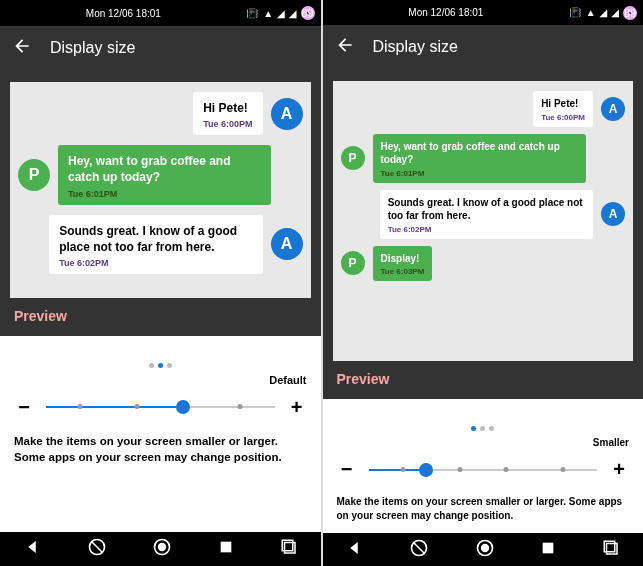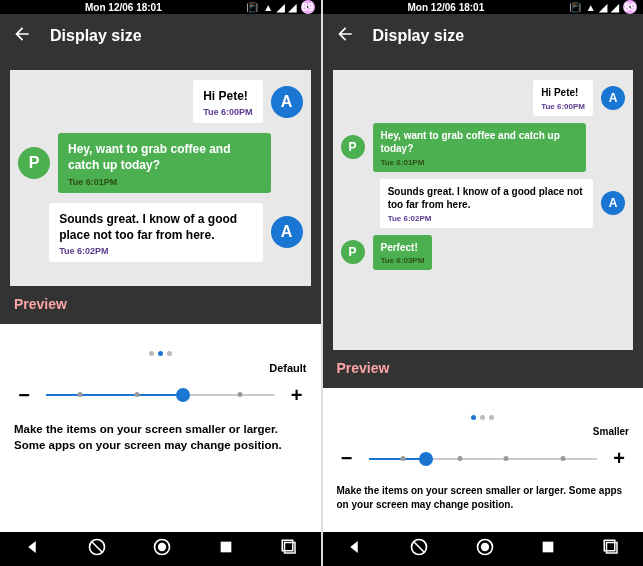--- a/index.html
+++ b/index.html
@@ -1,26 +1,26 @@
 <!DOCTYPE html>
 <html><head>
 <meta charset="utf-8">
 <style>
 *{margin:0;padding:0;box-sizing:border-box}
 body{font-family:Arial,Helvetica,sans-serif;background:#fff;width:643px;height:566px;overflow:hidden}
 .wrap{display:flex;width:643px;height:566px}
 .phone{flex:1;display:flex;flex-direction:column;background:#fff}
 .phone.left{width:322px;border-right:2px solid #ddd}
 .phone.right{width:321px}
-.statusbar{height:14px;background:#000;color:#fff;display:flex;align-items:center;justify-content:flex-end;padding:0 6px;font-size:10px;font-weight:bold;gap:6px}
+.statusbar{height:26px;background:#000;color:#fff;display:flex;align-items:center;justify-content:flex-end;padding:0 6px;font-size:10px;font-weight:normal;gap:6px}
 .statusbar .time{flex:1;text-align:center}
 .sb-icons{display:flex;gap:4px;align-items:center}
 .batcirc{border:6px solid #f0abfc;border-radius:50%;width:14px;height:14px;display:inline-flex;align-items:center;justify-content:center;font-size:11px}
 .appbar{background:#333;color:#fff;display:flex;align-items:center;padding:10px 12px;gap:18px}
-.appbar .title{font-size:16px;font-weight:bold}
+.appbar .title{font-size:16px;font-weight:normal}
 .back{cursor:pointer}
 .preview-area{background:#333;padding:12px 10px 8px}
 .chat{background:#e8e8e8;padding:10px 8px 14px;position:relative;min-height:200px}
 .msgrow{display:flex;align-items:center;margin-bottom:10px;position:relative}
 .msgrow.right{justify-content:flex-end}
 .bubble{padding:8px 10px 6px;border-radius:3px;max-width:75%;font-size:12px;position:relative}
 .bubble.white{background:#fff}
 .bubble.green{background:#4caf50;color:#fff}
 .bubble .txt{font-weight:bold;margin-bottom:3px;line-height:1.35}
 .bubble .ts{font-size:9px;color:#5b3a8e;font-weight:bold}
@@ -178,21 +178,21 @@
           <div class="msgrow right">
             <div class="bubble white">
               <div class="txt">Sounds great. I know of a good place not too far from here.</div>
               <div class="ts">Tue 6:02PM</div>
             </div>
             <div class="avatar blue">A</div>
           </div>
           <div class="msgrow left">
             <div class="avatar grn">P</div>
             <div class="bubble green">
-              <div class="txt">Perfect!</div>
+              <div class="txt">Display!</div>
               <div class="ts">Tue 6:03PM</div>
             </div>
           </div>
         </div>
       <div class="preview-label">Preview</div>
     </div>
     <div class="controls">
       <div class="dots" id="dots-right"><span class="dot active"></span><span class="dot"></span><span class="dot"></span></div>
       <div class="size-lbl">Smaller</div>
       <div class="slider-row">

